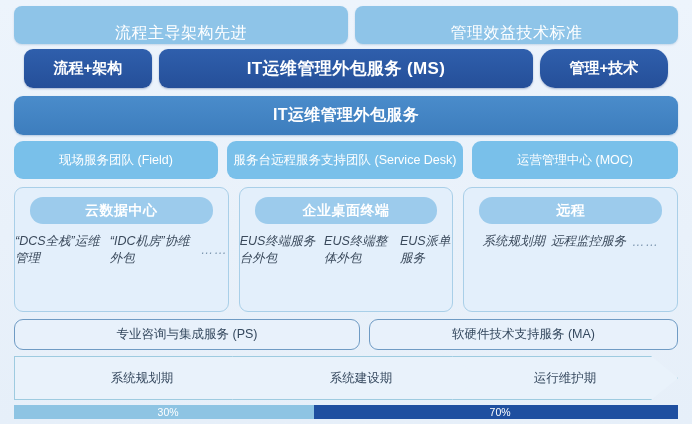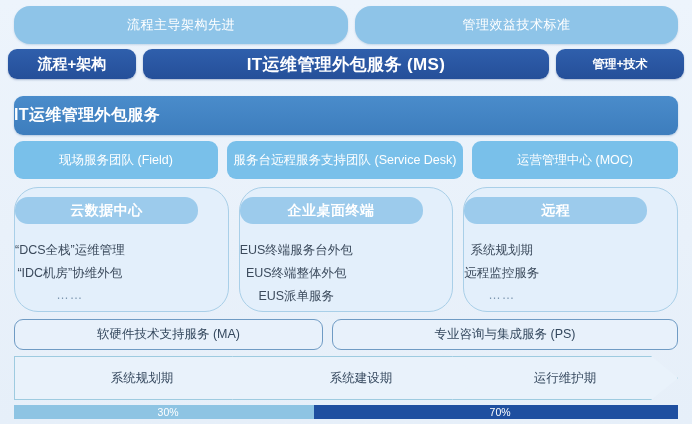--- a/index.html
+++ b/index.html
@@ -15,50 +15,50 @@
     background:linear-gradient(180deg,#edf4fc 0%,#e9f1fa 55%,#e6eff9 100%);
   }
 
   
   .row-top{
     position:absolute;left:0;top:6px;width:692px;height:38px;
     display:flex;gap:7px;padding:0 14px;box-sizing:border-box;
   }
   .pill-pale{
     background:#8ec4e8;
-    border-radius:16px;
-    display:flex;align-items:center;justify-content:center;
-    color:#ffffff;font-size:13px;letter-spacing:.5px;
+    border-radius:8px;
+    display:flex;align-items:flex-end;justify-content:center;
+    color:#ffffff;font-size:16px;letter-spacing:.5px;
     box-shadow:0 1px 2px rgba(80,130,180,.25);
   }
   .pill-pale.a{flex:0 0 334px;}
   .pill-pale.b{flex:1;}
 
   
   .row-ms{
-    position:absolute;left:0;top:49px;width:692px;height:30px;
-    display:flex;gap:7px;padding:0 8px;box-sizing:border-box;
+    position:absolute;left:0;top:49px;width:692px;height:39px;
+    display:flex;gap:7px;padding:0 24px;box-sizing:border-box;
   }
   .pill-navy{
     background:linear-gradient(180deg,#2f5fac 0%,#254f99 100%);
     border-radius:9px;
     display:flex;align-items:center;justify-content:center;
     color:#ffffff;font-weight:bold;
     box-shadow:0 1px 2px rgba(40,70,130,.35);
   }
   .pill-navy.left{flex:0 0 128px;font-size:15px;}
   .pill-navy.center{flex:1;font-size:17px;letter-spacing:.4px;}
-  .pill-navy.right{flex:0 0 128px;font-size:12px;}
+  .pill-navy.right{flex:0 0 128px;font-size:15px;border-radius:15px;}
 
   
   .band{
     position:absolute;left:14px;top:96px;width:664px;height:39px;
     background:linear-gradient(180deg,#4a8ccb 0%,#3d7dbd 100%);
     border-radius:9px;
-    display:flex;align-items:center;
+    display:flex;align-items:center;justify-content:center;
     color:#ffffff;font-size:16px;font-weight:bold;letter-spacing:.4px;
     box-shadow:0 1px 2px rgba(50,100,160,.3);
   }
 
   
   .row-teams{
     position:absolute;left:0;top:141px;width:692px;height:38px;
     display:flex;gap:9px;padding:0 14px;box-sizing:border-box;
   }
   .pill-team{
@@ -74,35 +74,35 @@
   
   .row-cards{
     position:absolute;left:0;top:187px;width:692px;height:125px;
     display:flex;gap:10px;padding:0 14px;box-sizing:border-box;
   }
   .card{
     position:relative;
     flex:1;
     background:#e3effb;
     border:1px solid #a9cfe8;
-    border-radius:24px;
-    display:flex;flex-direction:column;align-items:flex-start;
+    border-radius:9px;
+    display:flex;flex-direction:column;align-items:center;
     padding-top:9px;box-sizing:border-box;
   }
   .card-head{
     width:190px;max-width:86%;height:27px;
     background:#9ccbec;
     border-radius:13px;
     display:flex;align-items:center;justify-content:center;
     color:#ffffff;font-size:14px;font-weight:bold;letter-spacing:.5px;
   }
   .card-body{
-    margin-top:18px;
-    display:flex;flex-direction:column;align-items:center;gap:6px;
-    color:#3b4a5c;font-size:12.5px;
+    margin-top:9px;
+    display:flex;flex-direction:row;align-items:center;gap:6px;
+    color:#3b4a5c;font-size:12.5px;font-style:italic;
   }
   .card-body .dots{color:#7d97b0;letter-spacing:1px;}
 
   
   .row-psma{
     position:absolute;left:0;top:319px;width:692px;height:31px;
     display:flex;gap:9px;padding:0 14px;box-sizing:border-box;
   }
   .pill-outline{
     background:#e8f1fb;
@@ -219,25 +219,25 @@
       <div class="card-body">
         <div>系统规划期</div>
         <div>远程监控服务</div>
         <div class="dots">……</div>
       </div>
     </div>
 
   </div>
 
   <div class="row-psma">
+    <div class="pill-outline ps">
+      <span>专业咨询与集成服务 (PS)</span>
+    </div>
     <div class="pill-outline ma">
       <span>软硬件技术支持服务 (MA)</span>
-    </div>
-    <div class="pill-outline ps">
-      <span>专业咨询与集成服务 (PS)</span>
     </div>
   </div>
 
   <div class="row-chev">
     <div class="chev c0">
       <span>系统规划期</span>
     </div>
     <div class="chev c1">
       <span>系统建设期</span>
     </div>

